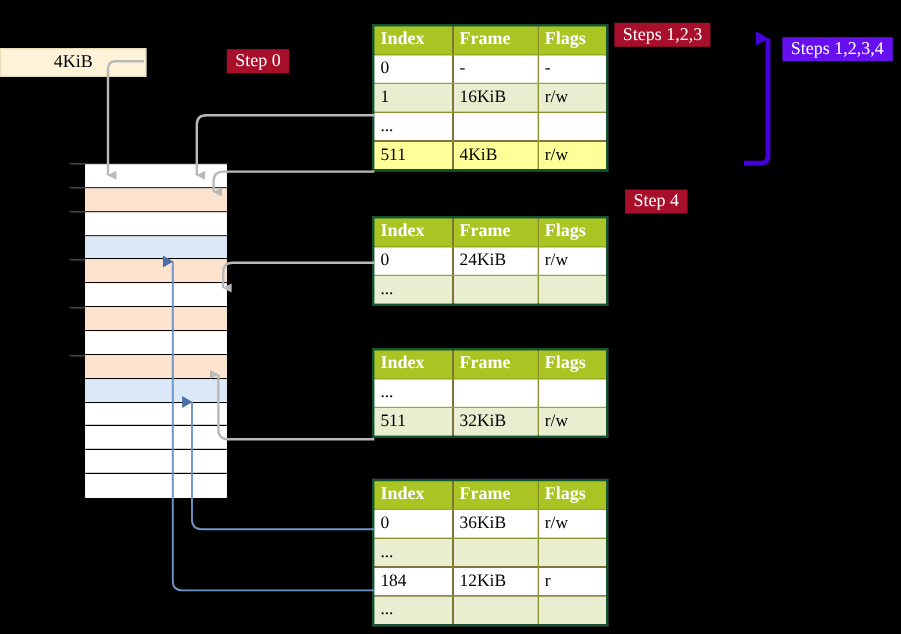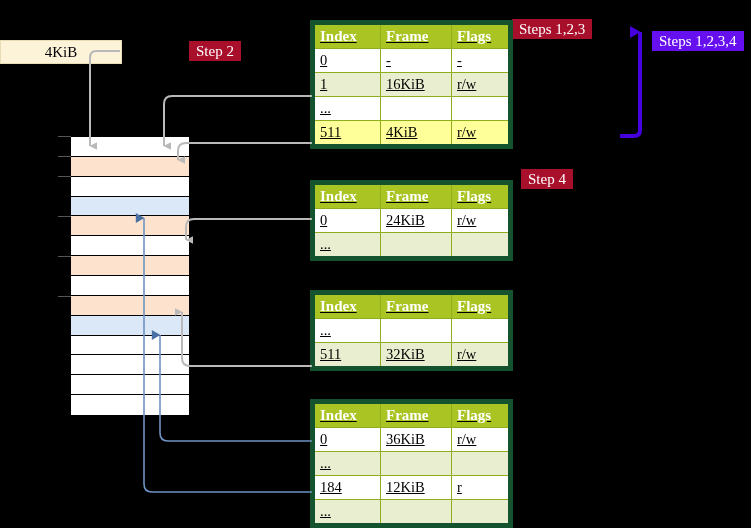--- a/index.html
+++ b/index.html
@@ -2,21 +2,21 @@
 <html><head>
 <meta charset="utf-8">
 <style>
   html,body{margin:0;padding:0;background:#000;}
   body{width:751px;height:528px;position:relative;overflow:hidden;
        font-family:"Liberation Serif", serif;}
   .stage{position:absolute;left:0;top:0;width:751px;height:528px;}
 
   
   .ptable{position:absolute;border-collapse:collapse;background:#701a75;
-          border:5px solid #14532d;text-decoration:underline;}
+          border:2px solid #14532d;}
   .ptable td,.ptable th{border:1px solid #8fae1b;
           font-family:"Liberation Serif", serif;font-size:14.5px;
           padding:2px 5px;height:19px;line-height:19px;color:#000;
           text-align:left;white-space:nowrap;overflow:hidden;}
   .ptable th{background:#a9c423;color:#ffffff;font-weight:bold;font-size:15px;}
   .ptable tr.alt td{background:#e8eecf;}
   .ptable tr.plain td{background:#ffffff;}
   .c-idx{width:55px;}
   .c-frm{width:60px;}
   .c-flg{width:46px;}
@@ -51,32 +51,32 @@
 </head>
 <body>
 
 <div class="stage">
 
   <div class="kib-box" style="left:0px;top:40px;width:120px;height:22px;">
     <span>4KiB</span>
   </div>
 
   <div class="badge red" style="left:189px;top:41px;">
-    <span>Step 2</span>
+    <span>Step 0</span>
   </div>
 
   <div class="badge red" style="left:512px;top:19px;">
     <span>Steps 1,2,3</span>
   </div>
 
   <div class="badge violet" style="left:652px;top:19px;">
     <span>Steps 1,2,3,4</span>
   </div>
 
-  <div class="badge red" style="left:521px;top:169px;">
+  <div class="badge red" style="left:521px;top:158px;">
     <span>Step 4</span>
   </div>
 
   <div class="memgrid" id="memgrid" style="left:70px;top:136px;width:120px;height:278px;">
       <div class="memrow white" style="top: 0px; height: 19.8571px;"></div>
       <div class="memrow orange" style="top: 19.8571px; height: 19.8571px;"></div>
       <div class="memrow white" style="top: 39.7143px; height: 19.8571px;"></div>
       <div class="memrow blue" style="top: 59.5714px; height: 19.8571px;"></div>
       <div class="memrow orange" style="top: 79.4286px; height: 19.8571px;"></div>
       <div class="memrow white" style="top: 99.2857px; height: 19.8571px;"></div>

